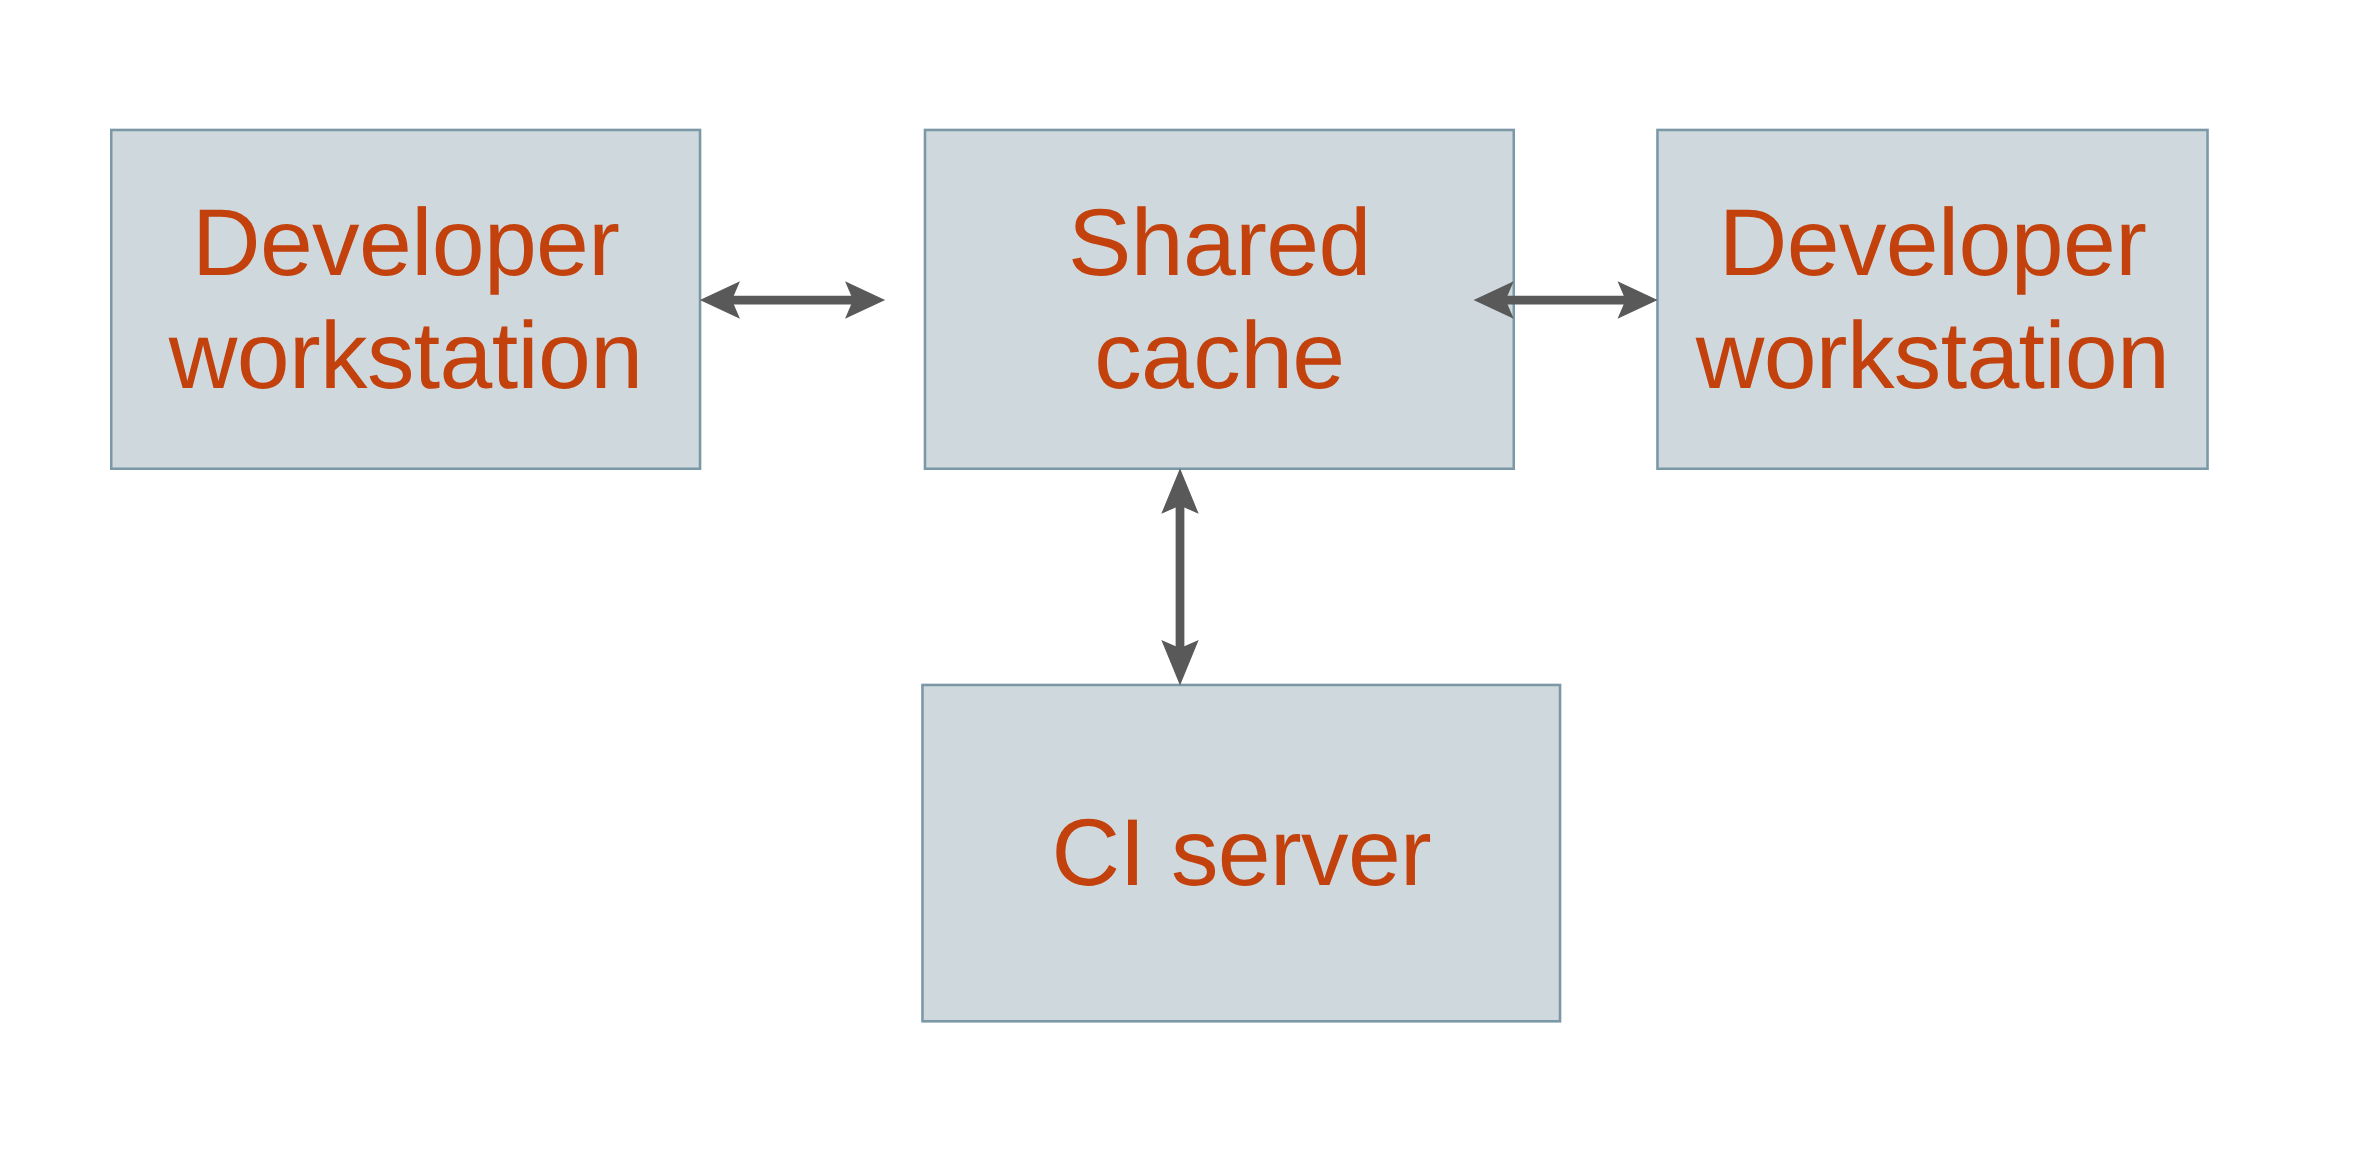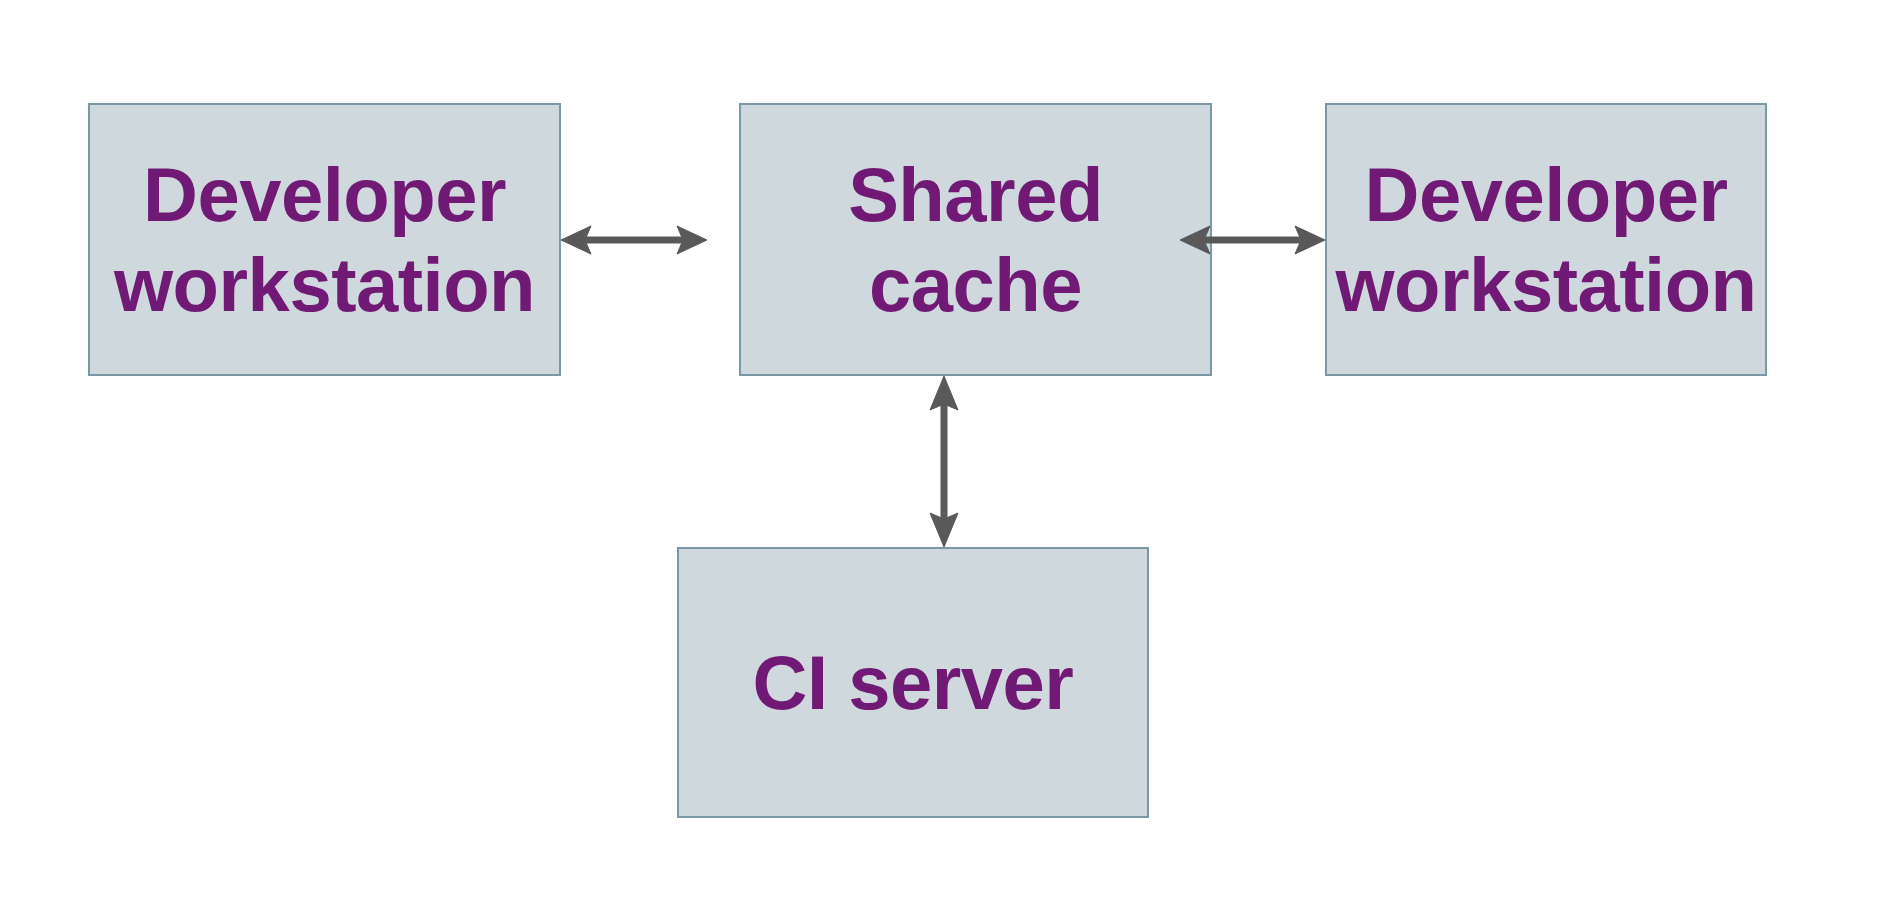--- a/index.html
+++ b/index.html
@@ -20,38 +20,38 @@
   }
   .node {
     position: absolute;
     box-sizing: border-box;
     display: flex;
     align-items: center;
     justify-content: center;
     text-align: center;
     background: #cfd8dc;
     border: 2px solid #7b98a6;
-    color: #701a75;
+    color: #c2410c;
     font-size: 76px;
     line-height: 90px;
-    font-weight: 700;
+    font-weight: 400;
     letter-spacing: -0.5px;
     white-space: pre-line;
     user-select: none;
   }
   .node-label {
     display: block;
     width: 100%;
     padding: 0 6px;
     box-sizing: border-box;
   }
   #node-dev-left   { left: 88px;   top: 103px; width: 473px; height: 273px; }
   #node-shared     { left: 707px;  top: 103px; width: 473px; height: 273px; margin-left: 32px; }
   #node-dev-right  { left: 1325px; top: 103px; width: 442px; height: 273px; }
-  #node-ci         { left: 677px;  top: 547px; width: 472px; height: 271px; }
+  #node-ci         { left: 737px;  top: 547px; width: 512px; height: 271px; }
 
   .edge {
     position: absolute;
     overflow: visible;
   }
   #edge-left-shared   { left: 561px; top: 214px; width: 146px; height: 52px; }
   #edge-shared-right  { left: 1180px; top: 214px; width: 145px; height: 52px; }
   #edge-shared-ci     { left: 918px; top: 376px; width: 52px; height: 171px; }
 
   .edge svg { display: block; overflow: visible; }

